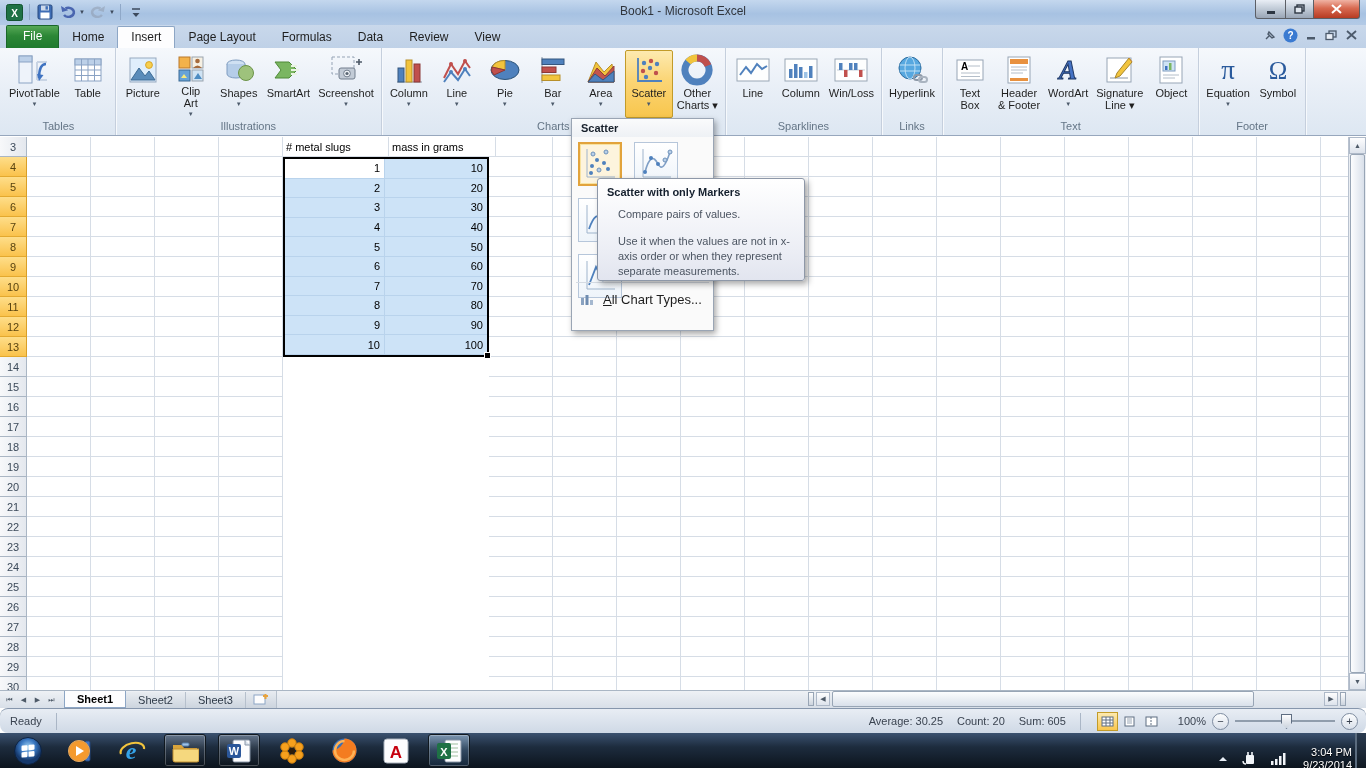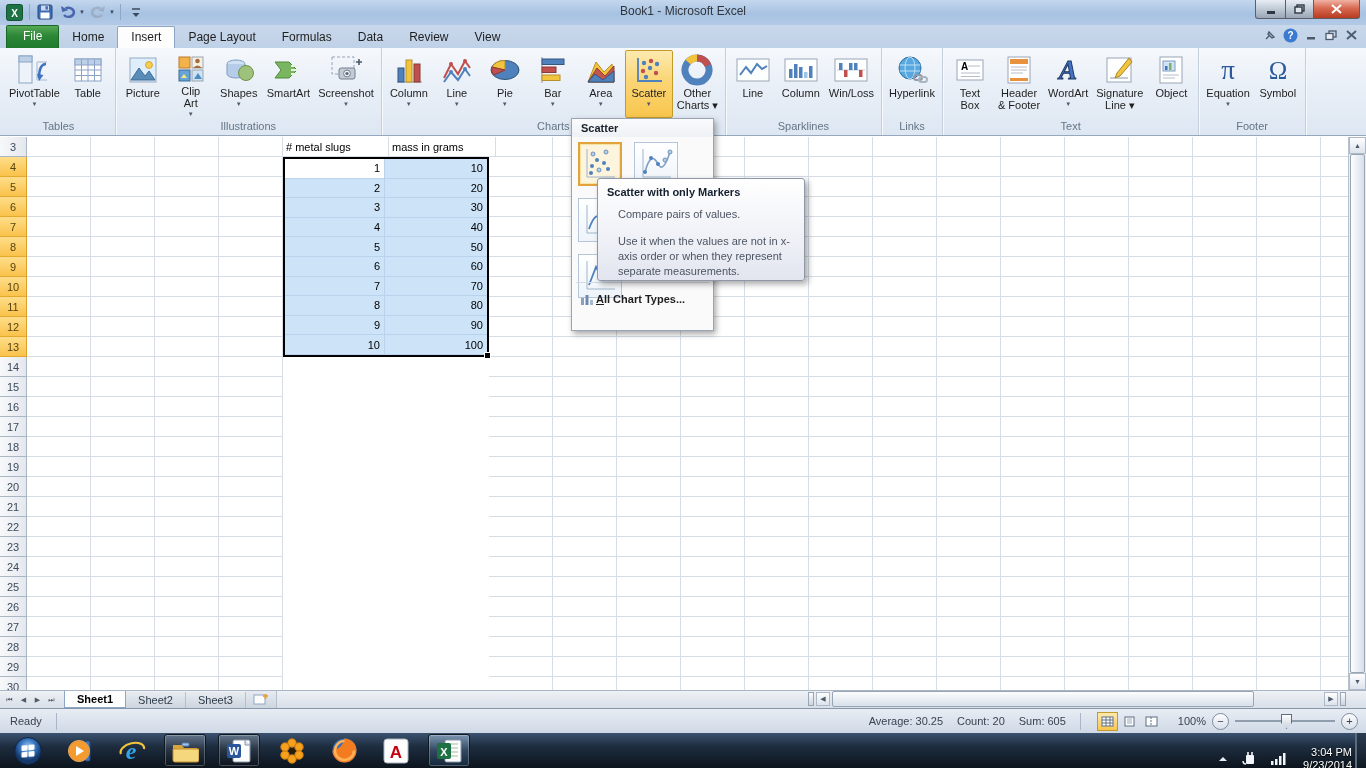--- a/index.html
+++ b/index.html
@@ -86,21 +86,21 @@
      background:linear-gradient(#e8ecf1,#ccd4de);}
   .hscroll{position:absolute;left:806px;top:692px;height:14px;display:flex;align-items:center;}
   .hs-btn{width:14px;height:14px;background:linear-gradient(#fdfdfe,#dde3ec);border:1px solid #aeb9c8;box-sizing:border-box;
      display:flex;align-items:center;justify-content:center;font-size:7px;color:#4e5a68;}
   .hs-thumb{width:420px;height:14px;border:1px solid #98a5b5;border-radius:2px;background:linear-gradient(#fcfdfe,#d9e0ea);margin-left:2px;}
   .hs-gap{width:70px;}
   .split{width:6px;height:14px;background:linear-gradient(#fdfdfe,#ccd4de);border:1px solid #98a5b5;box-sizing:border-box;margin:0 2px;}
   
   .statusbar{position:absolute;left:0;top:708px;width:1366px;height:25px;
      background:linear-gradient(#e8edf4,#cfd9e6);border-top:1px solid #8696ac;box-sizing:border-box;
-     display:flex;align-items:center;font-size:11px;color:#3a4350;}
+     display:flex;align-items:center;font-size:11px;color:#3a4350;border-radius:8px;}
   .sb-ready{padding:0 14px 0 10px;}
   .sb-sep{width:1px;height:17px;background:#aab6c6;}
   .sb-right{position:absolute;right:8px;display:flex;align-items:center;gap:14px;}
   .sb-views{display:flex;gap:1px;margin:0 2px;}
   .sb-view{width:19px;height:17px;border:1px solid transparent;display:flex;align-items:center;justify-content:center;}
   .sb-view.on{background:linear-gradient(#fdeab0,#f8c64d);border-color:#c29b29;}
   .zoomctl{display:flex;align-items:center;gap:6px;}
   .zbtn{width:15px;height:15px;border-radius:50%;border:1px solid #7e8ca0;color:#37404d;
      background:linear-gradient(#fcfdfe,#d9e0ea);display:flex;align-items:center;justify-content:center;font-size:11px;line-height:10px;}
   .ztrack{position:relative;width:100px;height:2px;background:#90>9dac;background:#909dac;}
@@ -120,21 +120,21 @@
      border-left:2px solid #5a6b7e;box-sizing:border-box;}
   
   .scatter-menu{position:absolute;left:571px;top:118px;width:143px;height:213px;background:#fafafa;
      border:1px solid #9aa5b4;box-shadow:2px 3px 6px rgba(0,0,0,.35);z-index:50;box-sizing:border-box;}
   .sm-title{font-size:11px;font-weight:bold;color:#17202b;padding:3px 0 3px 9px;background:linear-gradient(#fafbfc,#eef1f5);}
   .sm-gallery{position:relative;height:160px;}
   .sm-item{position:absolute;width:44px;height:44px;border:1px solid #b6c6da;background:linear-gradient(#ffffff,#eef4fa);
      box-sizing:border-box;display:flex;align-items:center;justify-content:center;}
   .sm-item.sel{border:2px solid #e2a33c;box-shadow:0 0 0 1px #f8e3a0 inset;background:#fdf4dd;}
   .sm-sep{position:absolute;left:4px;right:4px;top:163px;height:1px;background:#d5dbe3;}
-  .sm-footer{position:absolute;left:0;right:0;top:168px;height:24px;display:flex;align-items:center;gap:1px;padding-left:8px;font-size:11px;color:#1e1e1e;font-weight:bold;}
+  .sm-footer{position:absolute;left:0;right:0;top:168px;height:24px;display:flex;align-items:center;gap:8px;padding-left:8px;font-size:13px;color:#1e1e1e;}
   .sm-footer u{text-decoration:underline;}
   
   .tooltip{position:absolute;left:597px;top:178px;width:208px;height:103px;z-index:60;box-sizing:border-box;
      background:linear-gradient(#ffffff,#eceef5 70%,#e2e5ef);border:1px solid #8e98a8;border-radius:3px;
      box-shadow:3px 3px 6px rgba(0,0,0,.35);padding:7px 9px;font-size:11px;color:#4c5562;}
   .tt-title{font-weight:bold;color:#15202e;margin-bottom:9px;}
   .tt-body{margin-left:11px;line-height:15px;}
   .tt-p2{margin-top:12px;}
 </style>
 </head>

